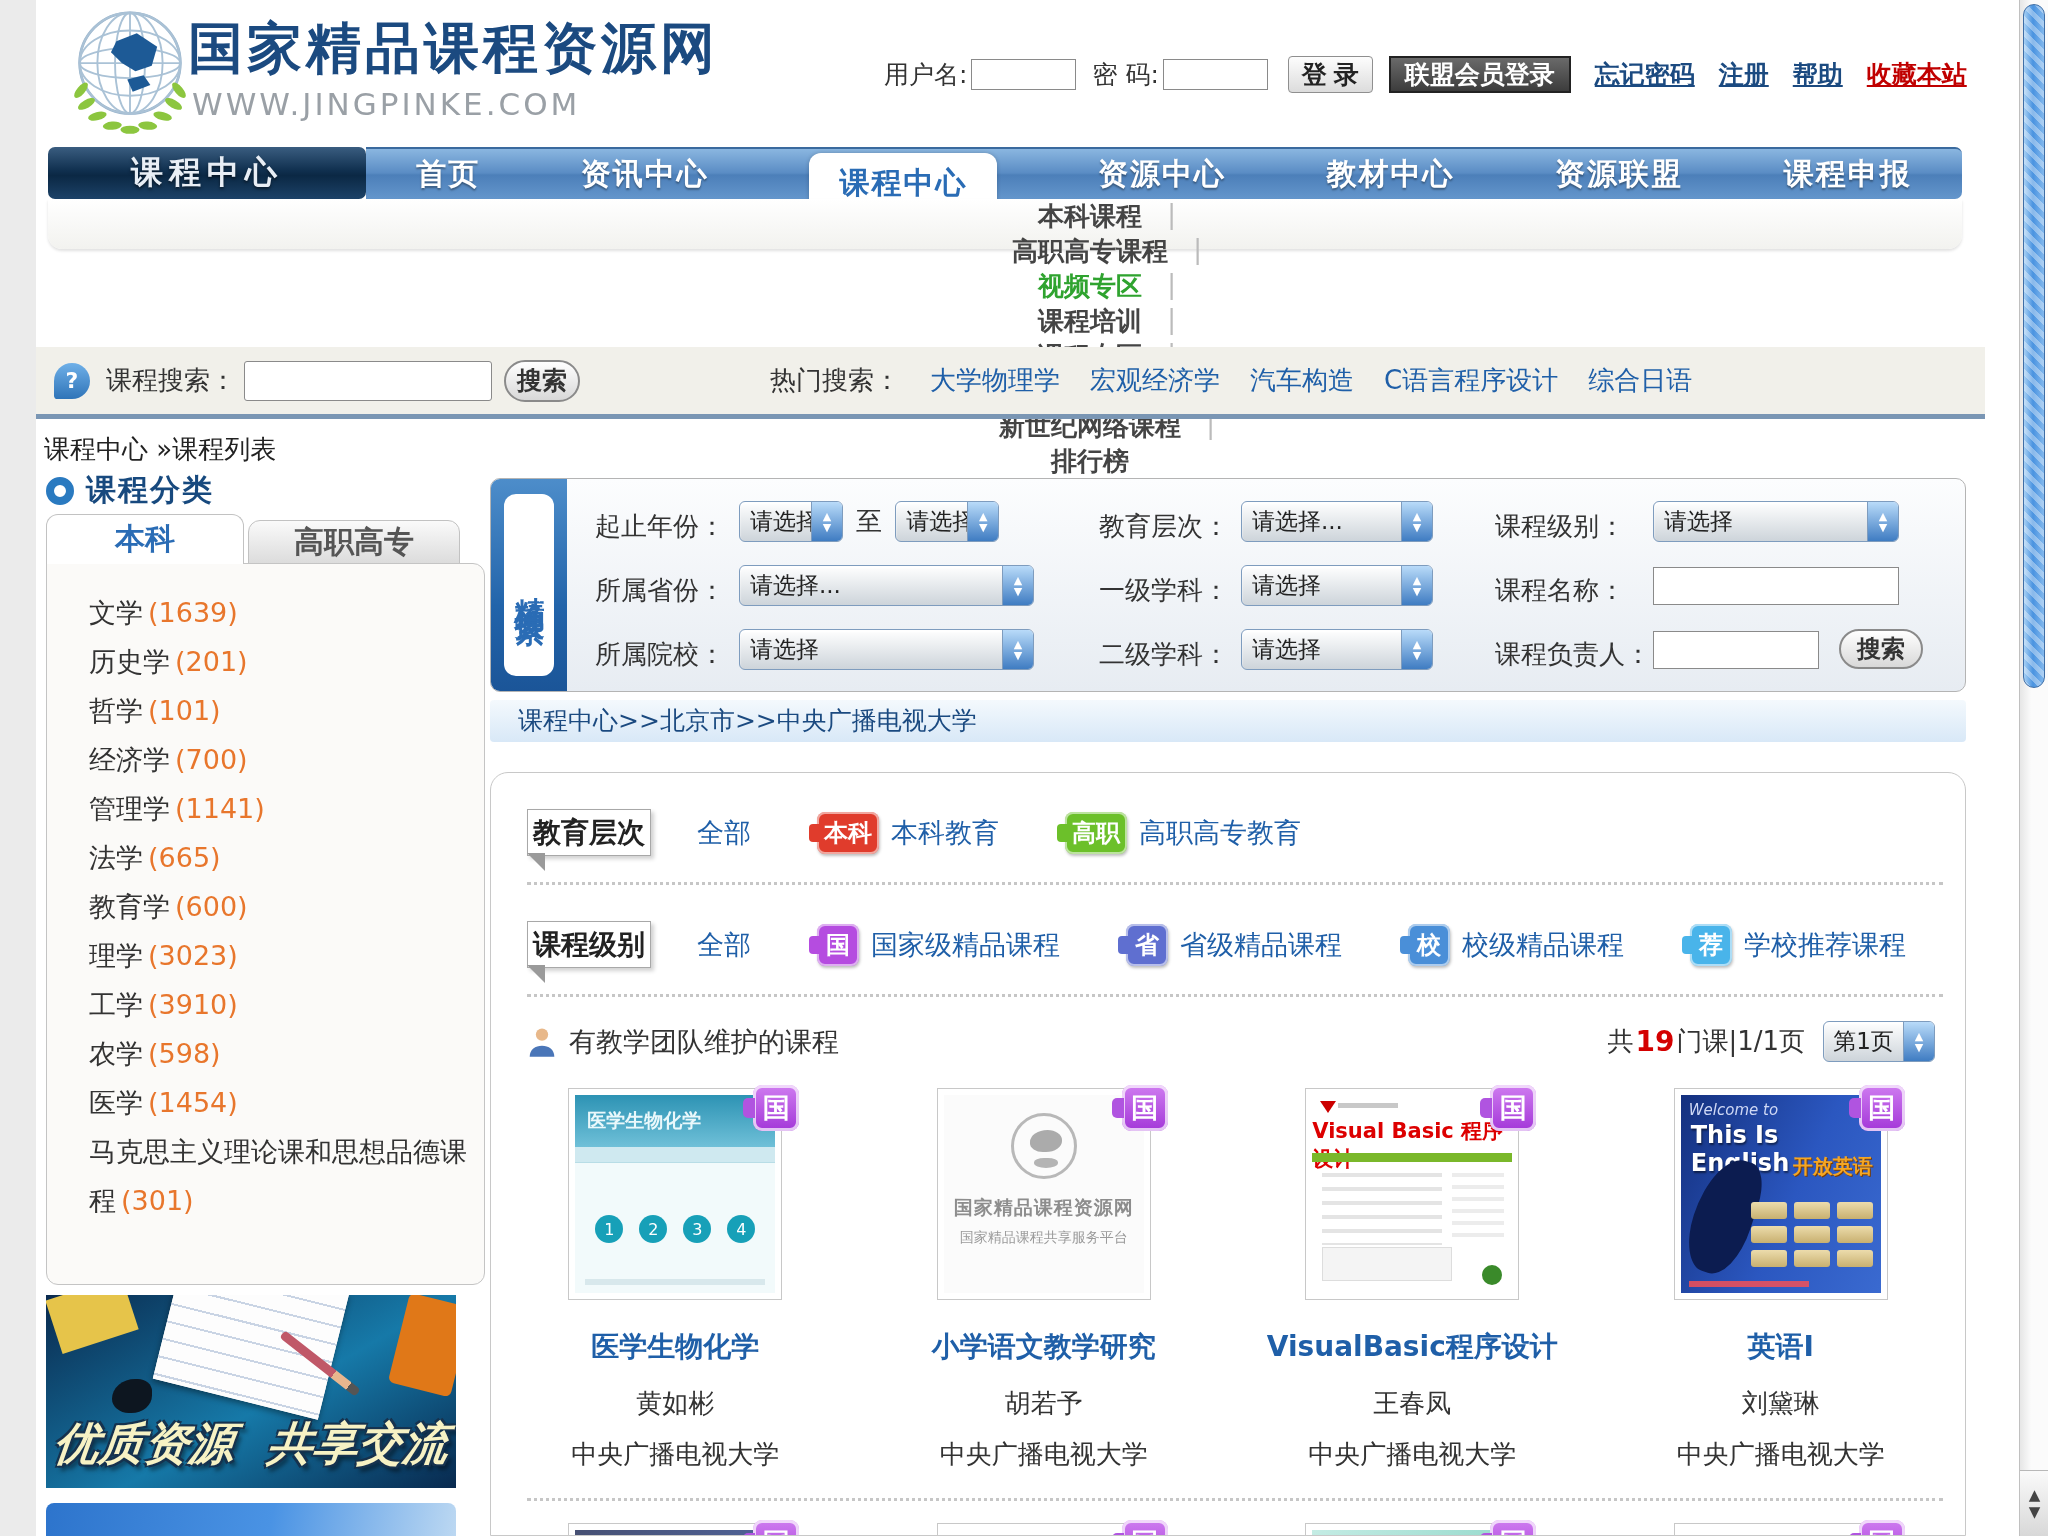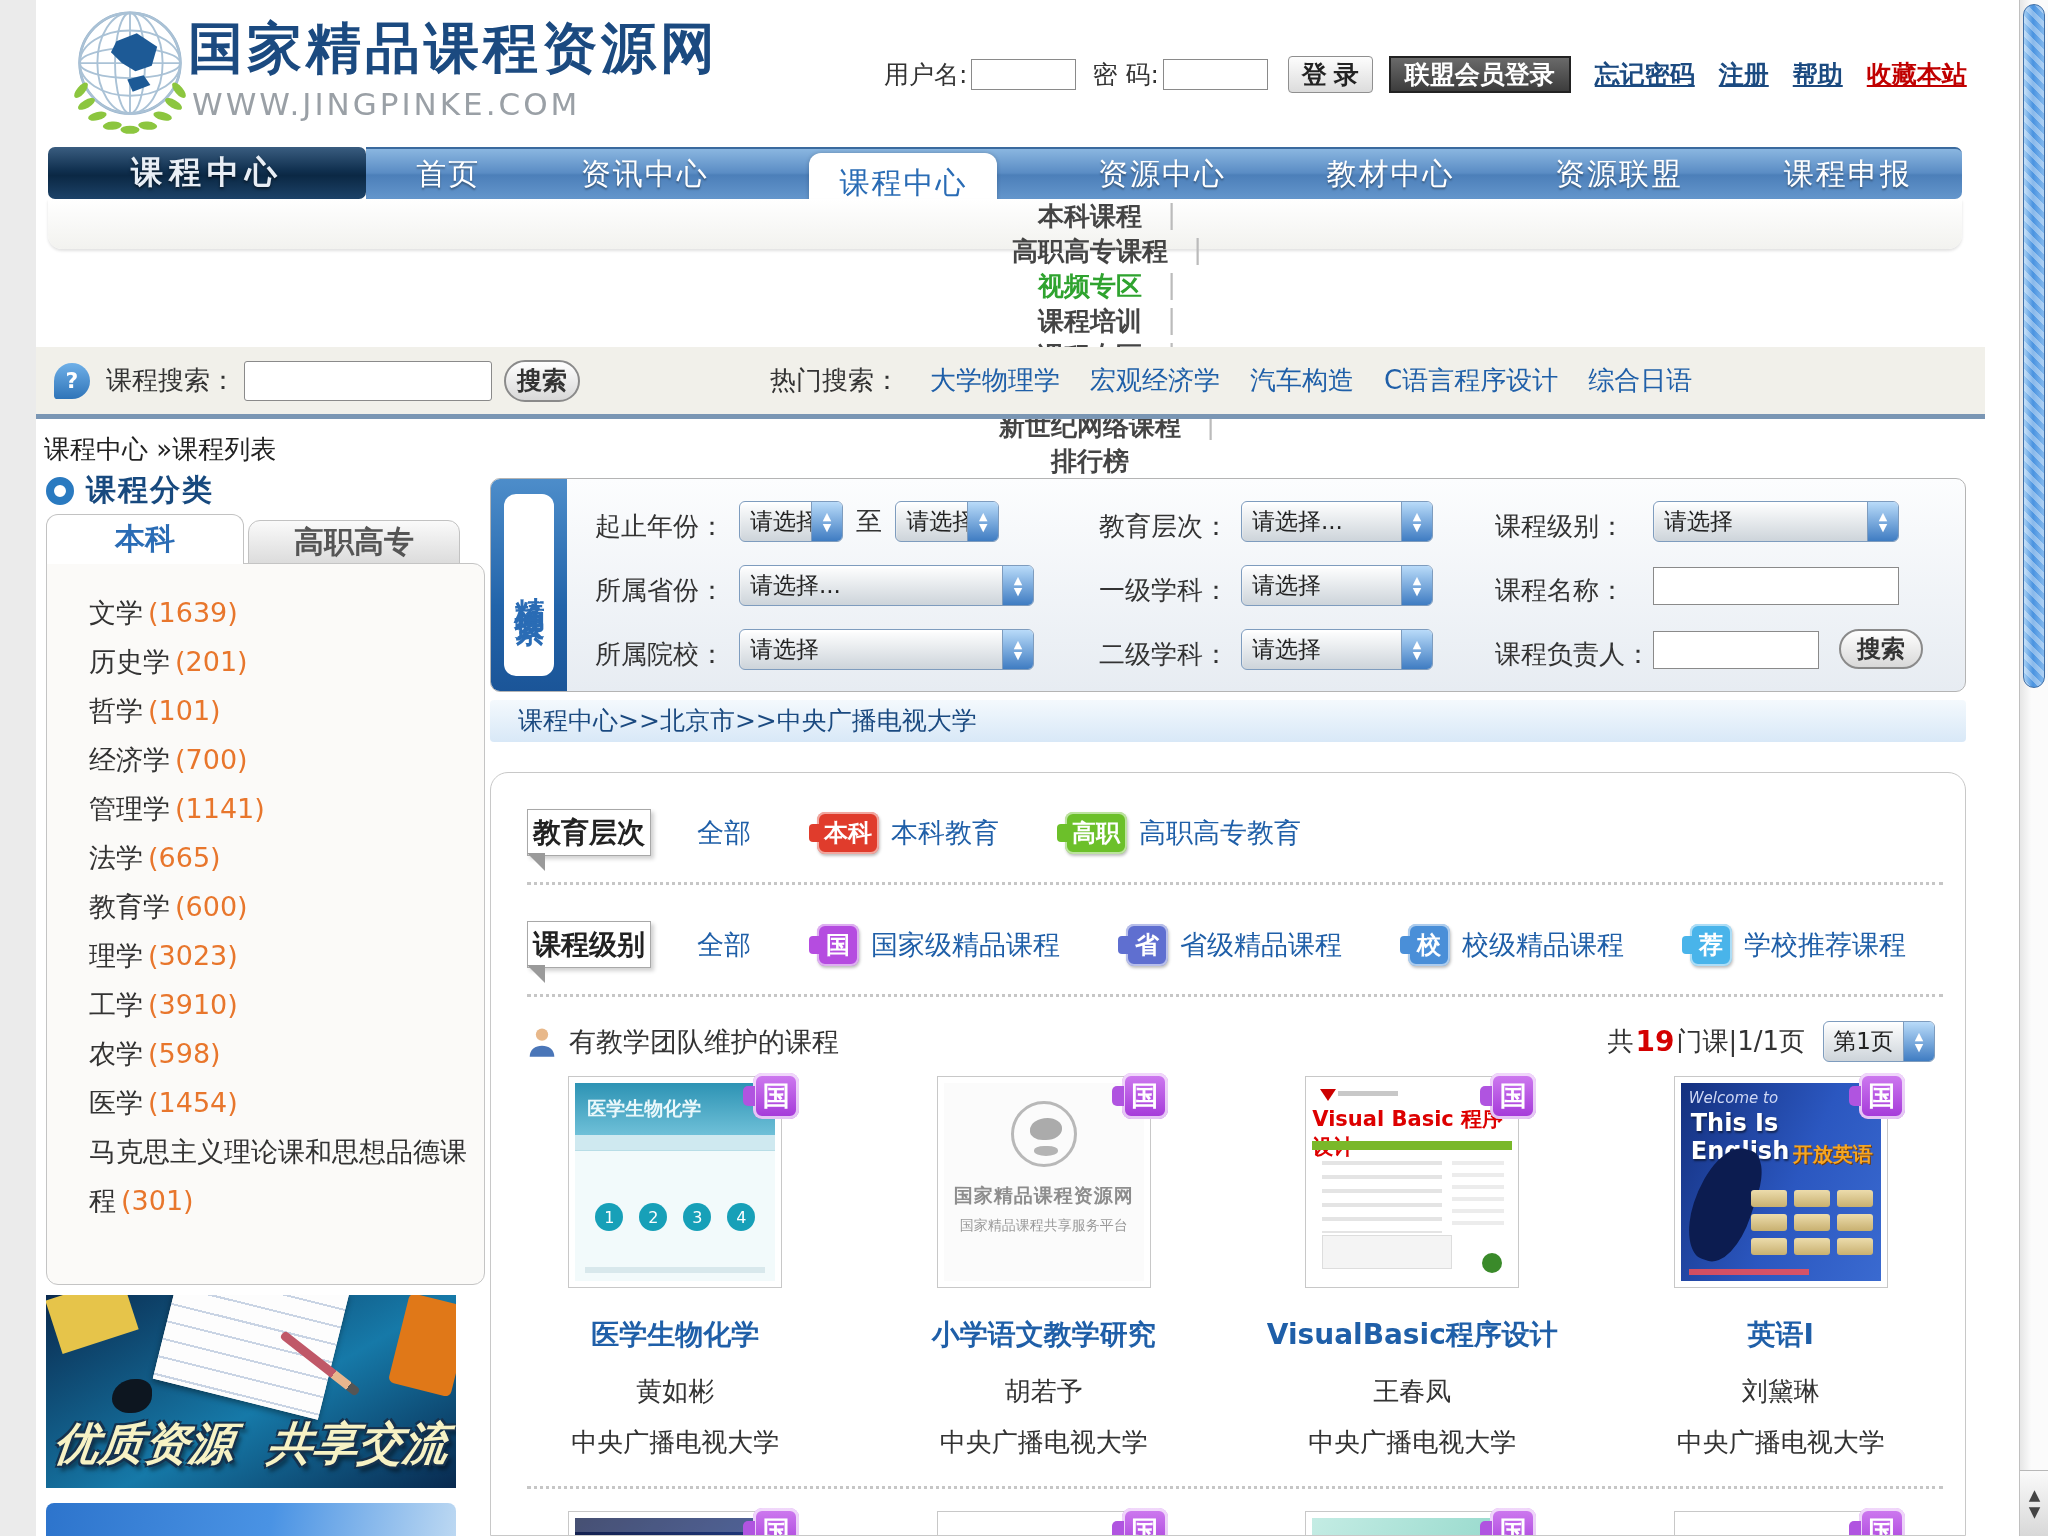--- a/index.html
+++ b/index.html
@@ -24,21 +24,21 @@
   .hdr-link { margin-left:24px; font-size:25px; font-weight:bold; color:#1b4a80; text-decoration:underline; white-space:nowrap; cursor:pointer; }
   .hdr-link.red { color:#c00000; }
 
   
   .nav-side { position:absolute; left:12px; top:147px; width:318px; height:52px; border-radius:7px;
     background:linear-gradient(#3a5d80,#10304f 45%,#0b2844 55%,#1c4268); display:flex; align-items:center; justify-content:center;
     color:#e8eef5; font-size:32px; font-weight:bold; letter-spacing:6px; text-shadow:0 2px 3px rgba(0,0,0,.5); }
   .nav-bar { position:absolute; left:330px; top:147px; width:1596px; height:52px; border-radius:0 7px 7px 0;
     background:linear-gradient(#8ab6e0,#5a8cc4 48%,#4c7fb9 52%,#6496cc); border-top:2px solid #3a6a9e;
     display:flex; align-items:center; justify-content:space-around; }
-  .nav-item { color:#fff; font-size:30px; font-weight:normal; letter-spacing:2px; text-shadow:0 2px 2px rgba(0,0,0,.35); cursor:pointer; }
+  .nav-item { color:#fff; font-size:30px; font-weight:bold; letter-spacing:2px; text-shadow:0 2px 2px rgba(0,0,0,.35); cursor:pointer; }
   .nav-item.active { background:#fff; color:#2a6cb5; text-shadow:none; border-radius:12px 12px 0 0;
     padding:10px 30px 22px; margin-bottom:-30px; box-shadow:0 0 4px rgba(0,0,0,.2); }
 
   
   .subnav { position:absolute; left:12px; top:199px; width:1914px; height:50px;
     background:linear-gradient(#ffffff,#f2f2ef); border-radius:0 0 14px 14px; box-shadow:0 2px 3px rgba(0,0,0,.12);
     display:flex; align-items:center; padding-left:170px;flex-direction:column; }
   .subnav-item { font-size:26px; font-weight:bold; color:#444; padding:0 28px; cursor:pointer; position:relative; white-space:nowrap; }
   .subnav-item:not(:last-child)::after { content:"|"; position:absolute; right:-6px; color:#bbb; font-weight:normal; }
   .subnav-item.green { color:#2fa32f; }
@@ -137,21 +137,21 @@
 
   .team-row { display:flex; align-items:center; margin:24px 30px 0 36px; }
   .team-icon { width:30px; height:32px; }
   .team-title { margin-left:12px; font-size:27px; color:#333; }
   .team-right { margin-left:auto; display:flex; align-items:center; }
   .count-text { font-size:26px; color:#333; }
   .count-num { font-size:28px; font-weight:bold; color:#d40000; margin:0 2px; }
   .page-select { margin-left:18px; width:112px; }
 
   
-  .card-grid { display:flex; margin-top:14px; }
+  .card-grid { display:flex; margin-top:26px; }
   .card { width:369px; display:flex; flex-direction:column; align-items:center; }
   .thumb-wrap { position:relative; width:214px; height:212px; border:1px solid #c8c8c8; background:#fff; padding:6px; }
   .thumb { width:200px; height:198px; overflow:hidden; position:relative; }
   .badge-corner { position:absolute; top:-4px; right:-18px; width:46px; height:46px; border-radius:9px;
     background:linear-gradient(#cf7cf0,#a337d8); color:#fff; font-size:27px; font-weight:bold;
     display:flex; align-items:center; justify-content:center; box-shadow:inset 0 0 0 3px rgba(255,255,255,.7); }
   .badge-corner::before { content:""; position:absolute; left:-10px; top:13px; width:12px; height:20px; border-radius:5px 0 0 5px; background:#b054e0; }
   .card-title { margin-top:28px; font-size:28px; font-weight:bold; color:#1f5fa8; cursor:pointer; }
   .card-teacher { margin-top:20px; font-size:26px; color:#333; }
   .card-school { margin-top:16px; font-size:26px; color:#333; }

